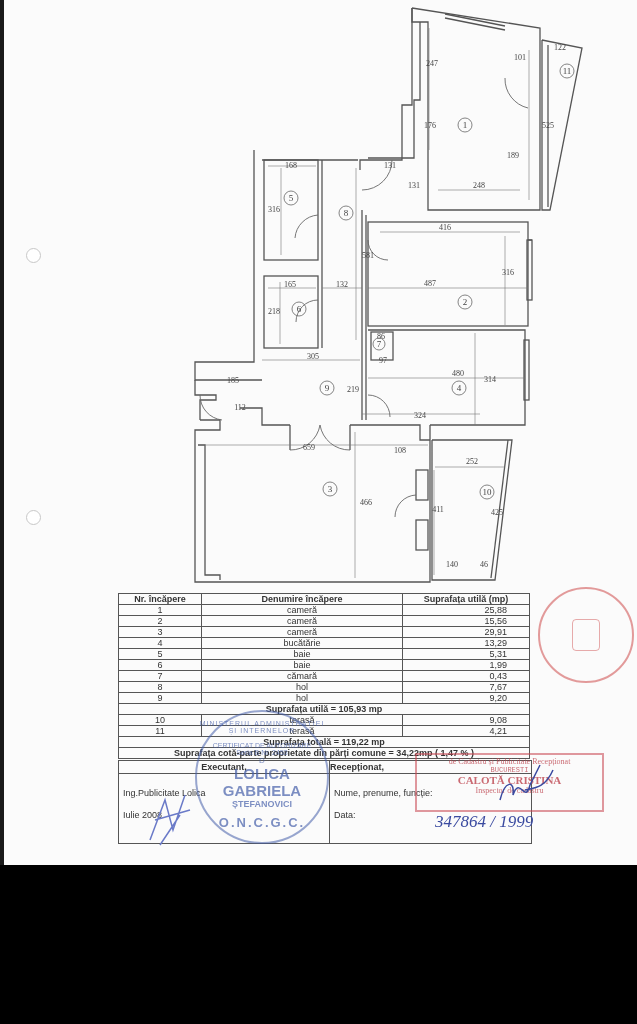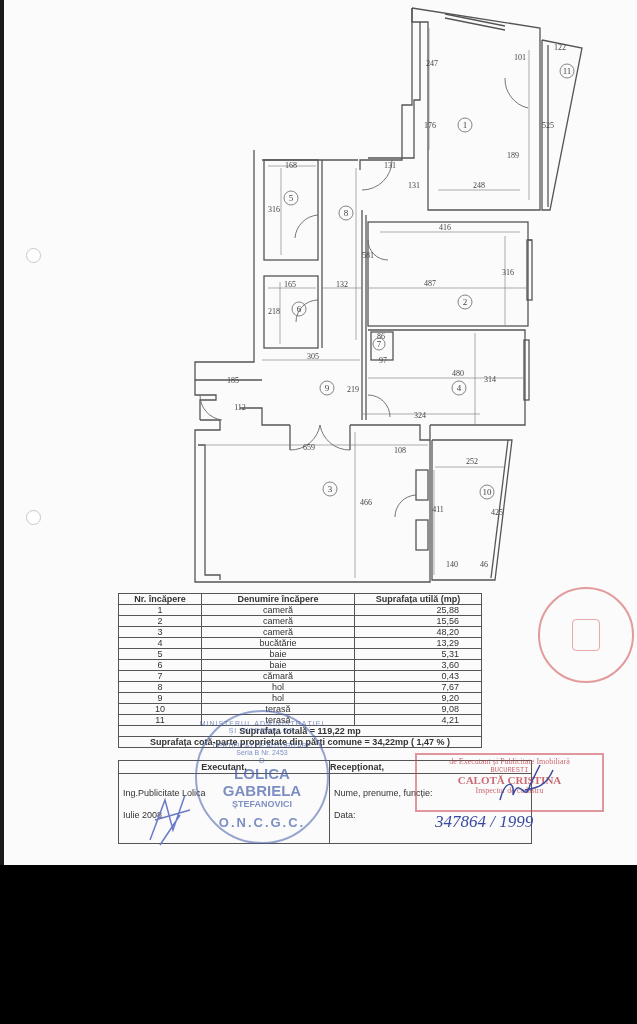--- a/index.html
+++ b/index.html
@@ -2,21 +2,21 @@
 <html><head>
 <meta charset="utf-8">
 <style>
   html, body { margin:0; padding:0; }
   body { width:637px; height:1024px; background:#000; position:relative; overflow:hidden; font-family:"Liberation Sans", sans-serif; }
   .page { position:absolute; left:0; top:0; width:637px; height:865px; background:#fbfbfb; }
   .edge { position:absolute; left:0; top:0; width:4px; height:865px; background:#1a1a1a; }
   .punch { position:absolute; width:13px; height:13px; border:1.5px solid #c8c8c8; border-radius:50%; background:#fff; }
   svg.plan { position:absolute; left:0; top:0; }
   .plan text { font-family:"Liberation Serif", serif; fill:#444; }
-  table.rooms { position:absolute; left:118px; top:593px; width:364px; border-collapse:collapse; font-size:9px; color:#333; }
+  table.rooms { position:absolute; left:118px; top:593px; width:412px; border-collapse:collapse; font-size:9px; color:#333; }
   table.rooms td, table.rooms th { border:1px solid #555; padding:0 2px; height:10px; line-height:10px; }
   table.rooms th { font-weight:bold; font-size:9px; }
   .c1 { width:78px; text-align:center; }
   .c2 { text-align:center; }
   .c3 { width:102px; text-align:right; padding-right:22px !important; }
   .sumrow td { text-align:center; font-weight:bold; }
   .sign { position:absolute; left:118px; top:760px; width:412px; height:82px; border:1px solid #555; font-size:9px; color:#333; }
   .sign .left { position:absolute; left:0; top:0; width:210px; height:100%; border-right:1px solid #555; }
   .sign .hdr { position:absolute; top:0; left:0; right:0; height:12px; border-bottom:1px solid #555; font-weight:bold; text-align:center; line-height:12px; }
   .stamp-blue { position:absolute; left:195px; top:710px; width:130px; height:130px; border:2px solid rgba(70,95,170,0.55); border-radius:50%; color:rgba(70,95,170,0.7); font-size:8px; text-align:center; }
@@ -189,51 +189,54 @@
           <td class="c3">25,88</td>
         </tr>
     <tr>
           <td class="c1">2</td>
           <td class="c2">cameră</td>
           <td class="c3">15,56</td>
         </tr>
     <tr>
           <td class="c1">3</td>
           <td class="c2">cameră</td>
-          <td class="c3">48,20</td>
+          <td class="c3">29,91</td>
         </tr>
     <tr>
           <td class="c1">4</td>
           <td class="c2">bucătărie</td>
           <td class="c3">13,29</td>
         </tr>
     <tr>
           <td class="c1">5</td>
           <td class="c2">baie</td>
           <td class="c3">5,31</td>
         </tr>
     <tr>
           <td class="c1">6</td>
           <td class="c2">baie</td>
-          <td class="c3">3,60</td>
+          <td class="c3">1,99</td>
         </tr>
     <tr>
           <td class="c1">7</td>
           <td class="c2">cămară</td>
           <td class="c3">0,43</td>
         </tr>
     <tr>
           <td class="c1">8</td>
           <td class="c2">hol</td>
           <td class="c3">7,67</td>
         </tr>
     <tr>
           <td class="c1">9</td>
           <td class="c2">hol</td>
           <td class="c3">9,20</td>
+        </tr>
+    <tr class="sumrow">
+          <td colspan="3">Suprafața utilă = 105,93 mp</td>
         </tr>
     <tr>
           <td class="c1">10</td>
           <td class="c2">terasă</td>
           <td class="c3">9,08</td>
         </tr>
     <tr>
           <td class="c1">11</td>
           <td class="c2">terasă</td>
           <td class="c3">4,21</td>
@@ -266,21 +269,21 @@
     <div style="font-size:15px;font-weight:bold;">LOLICA GABRIELA</div>
     <div style="font-size:9px;font-weight:bold;">ȘTEFANOVICI</div>
     <div style="font-size:13px;font-weight:bold;margin-top:6px;letter-spacing:2px;">O.N.C.G.C.</div>
   </div>
 
   <div class="stamp-red-circle">
     <div style="position:absolute;left:32px;top:30px;width:26px;height:30px;border:1px solid rgba(210,90,90,0.5);border-radius:4px;"></div>
   </div>
 
   <div class="stamp-red-rect">
-    <div style="font-size:8px;margin-top:2px;">de Executant și Publicitate Imobiliară</div>
+    <div style="font-size:8px;margin-top:2px;">de Cadastru și Publicitate Recepționat</div>
     <div style="font-size:7px;font-family:Liberation Mono, monospace;">BUCUREȘTI</div>
     <div style="font-size:11px;font-weight:bold;">CALOTĂ CRISTINA</div>
     <div style="font-size:8px;">Inspector de cadastru</div>
   </div>
 
   <div class="hand" style="left:435px;top:812px;font-size:17px;">347864 / 1999</div>
 
   <svg style="position:absolute;left:145px;top:790px;" width="50" height="60">
     <path d="M5,50 L20,10 L28,40 L40,5 M10,30 L45,20 M15,55 L35,25" stroke="#6a7ac8" stroke-width="1.5" fill="none"></path>
   </svg>

